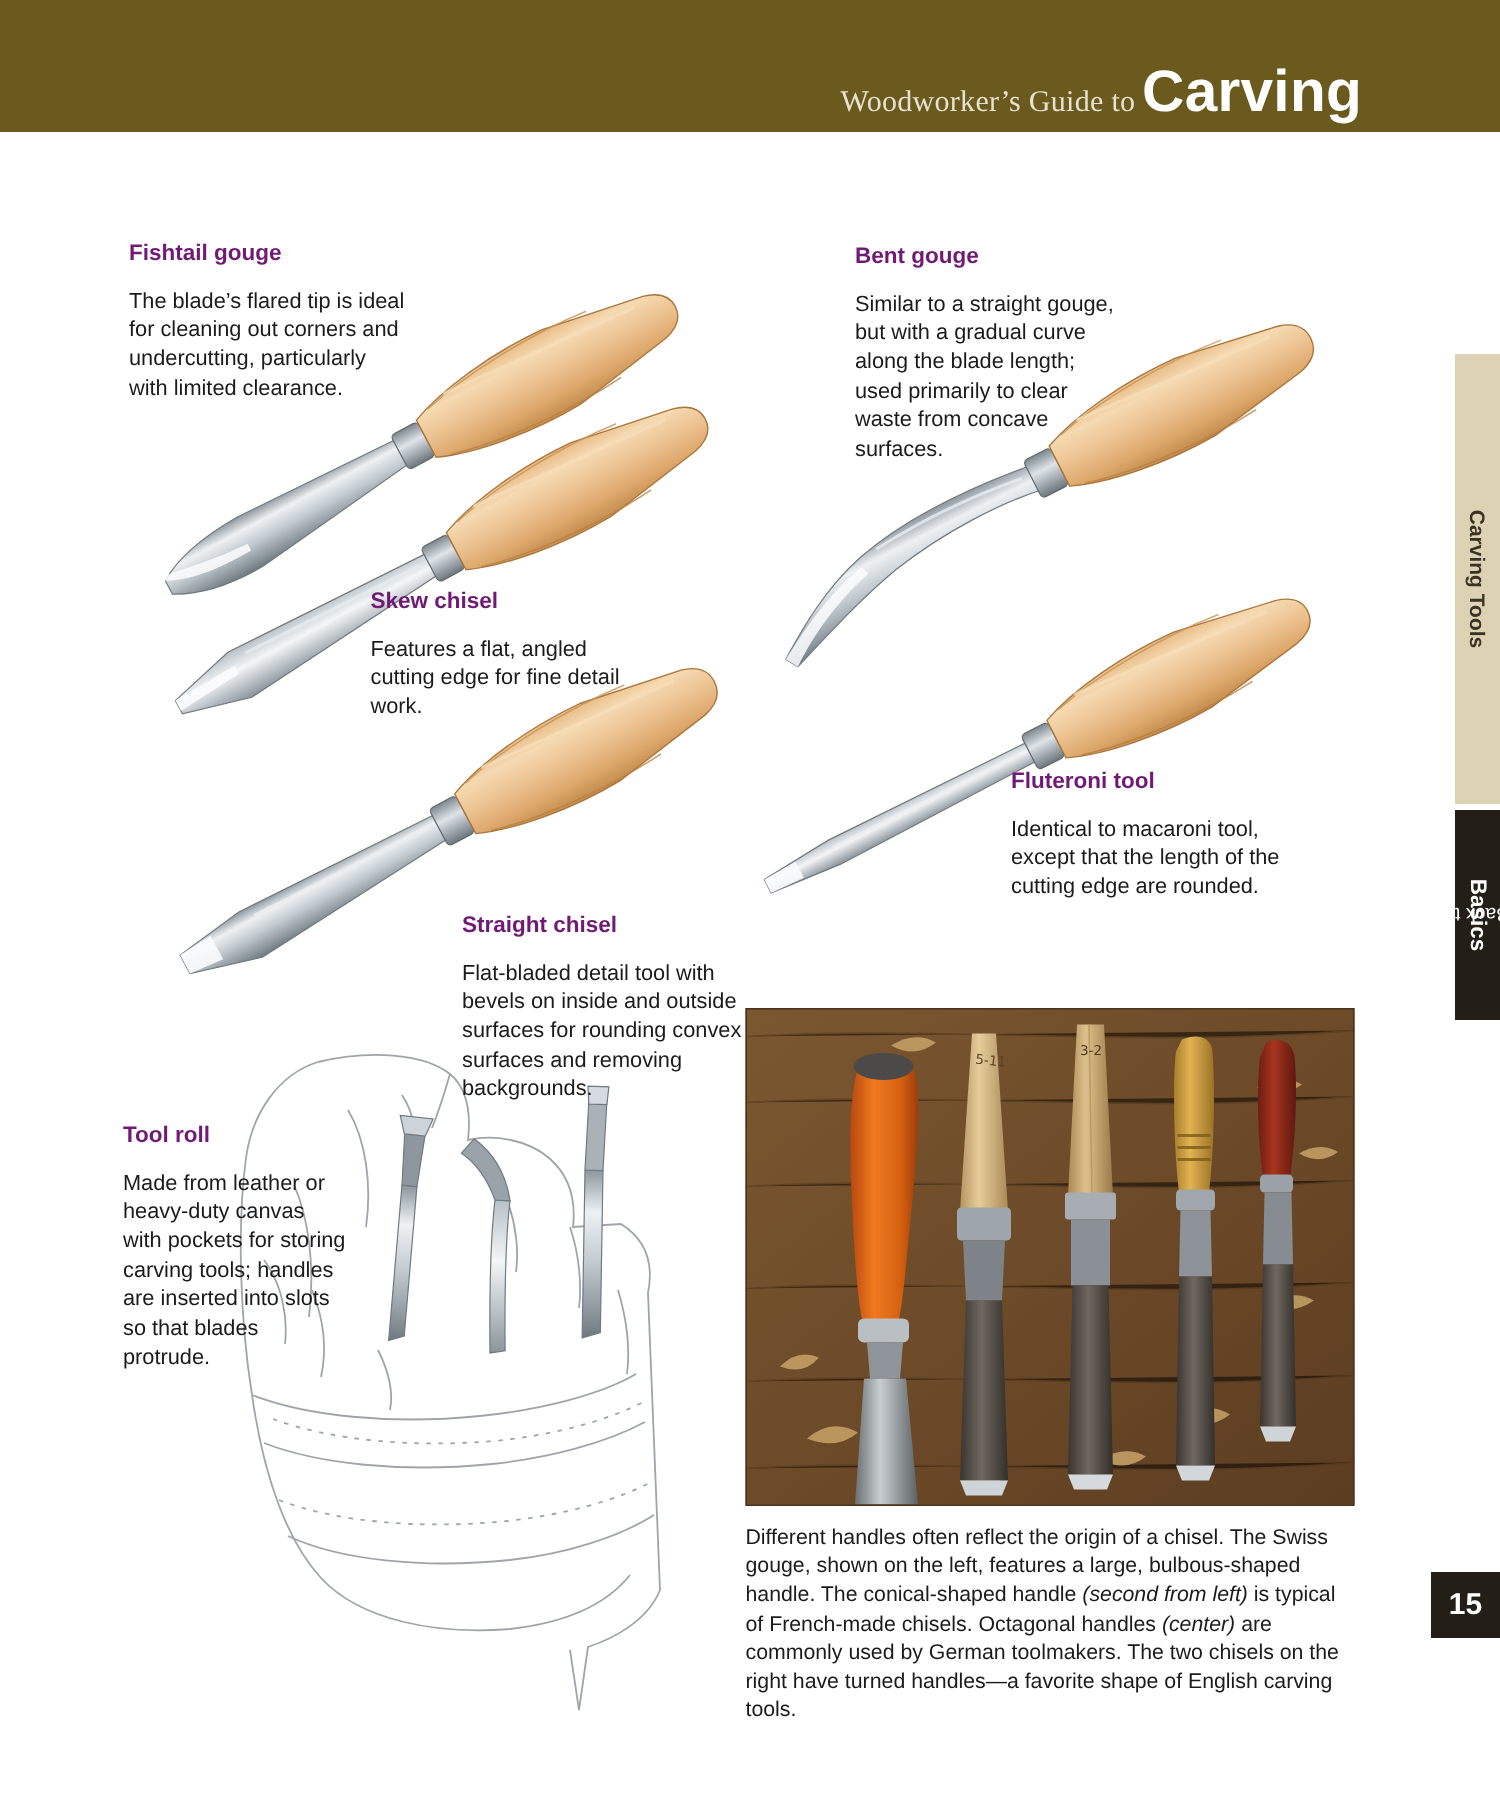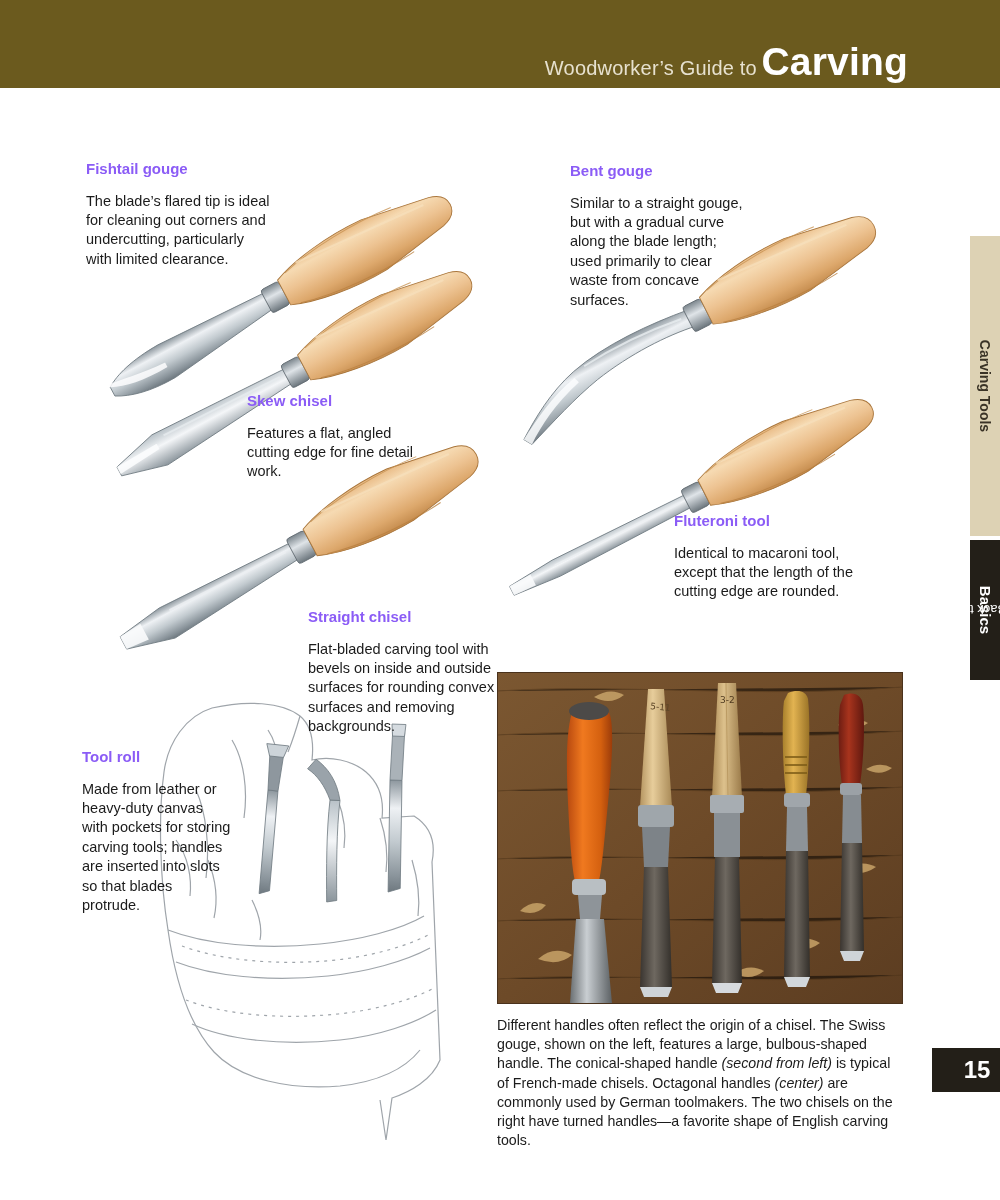--- a/index.html
+++ b/index.html
@@ -16,21 +16,21 @@
   .header-band{
     position:absolute; left:0; top:0; width:1000px; height:88px;
     background:#6b5a1e;
   }
   .header-title{
     position:absolute; right:92px; top:40px;
     text-align:right;
     white-space:nowrap;
   }
   .header-title .small{
-    font-size:20px; color:#e7e1cf; letter-spacing:.2px;
+    font-size:20px; color:#e7e1cf; letter-spacing:.2px;font-family:Liberation Serif, serif;
   }
   .header-title .big{
     font-size:39px; font-weight:bold; color:#ffffff; letter-spacing:.2px;
   }
 
   
   .tab-carving{
     position:absolute; right:0; top:236px; width:30px; height:300px;
     background:#ddd2b4;
   }
@@ -47,28 +47,28 @@
   .tab-basics span{
     position:absolute; left:50%; top:50%;
     transform:translate(-50%,-50%) rotate(90deg);
     white-space:nowrap;
     font-size:13px; color:#ffffff;
   }
   .tab-basics b{ font-size:15px; }
   .page-num{
     position:absolute; right:0; top:1048px; width:46px; height:44px;
     background:#231f18; color:#fff;
-    font-size:24px; font-weight:bold;
-    display:flex; align-items:center; justify-content:center;padding-left:22px;
+    font-size:20px; font-weight:bold;
+    display:flex; align-items:center; justify-content:center;
   }
 
   
   .callout{ position:absolute; }
   .callout .c-title{
-    font-size:15px; font-weight:bold; color:#8b5cf6; margin:0 0 2px 0;
+    font-size:15px; font-weight:bold; color:#701a75; margin:0 0 2px 0;
   }
   .callout .c-body{
     font-size:14.5px; line-height:1.34; color:#1b1b1b;
   }
 
   
   .art{ position:absolute; left:0; top:0; width:1000px; height:1200px; pointer-events:none; }
 
   
   .photo{
@@ -252,21 +252,21 @@
   <p class="c-body">Features a flat, angled cutting edge for fine detail work.</p>
 </div>
 
 <div class="callout" style="left:674px; top:512px; width:208px;">
   <p class="c-title">Fluteroni tool</p>
   <p class="c-body">Identical to macaroni tool, except that the length of the cutting edge are rounded.</p>
 </div>
 
 <div class="callout" style="left:308px; top:608px; width:196px;">
   <p class="c-title">Straight chisel</p>
-  <p class="c-body">Flat-bladed carving tool with bevels on inside and outside surfaces for rounding convex surfaces and removing backgrounds.</p>
+  <p class="c-body">Flat-bladed detail tool with bevels on inside and outside surfaces for rounding convex surfaces and removing backgrounds.</p>
 </div>
 
 <div class="callout" style="left:82px; top:700px; width:150px;margin-top:48px;">
   <p class="c-title">Tool roll</p>
   <p class="c-body">Made from leather or heavy-duty canvas with pockets for storing carving tools; handles are inserted into slots so that blades protrude.</p>
 </div>
 
 <div class="photo">
   <svg viewBox="0 0 404 330" width="404" height="330" xmlns="http://www.w3.org/2000/svg">
     <defs>

